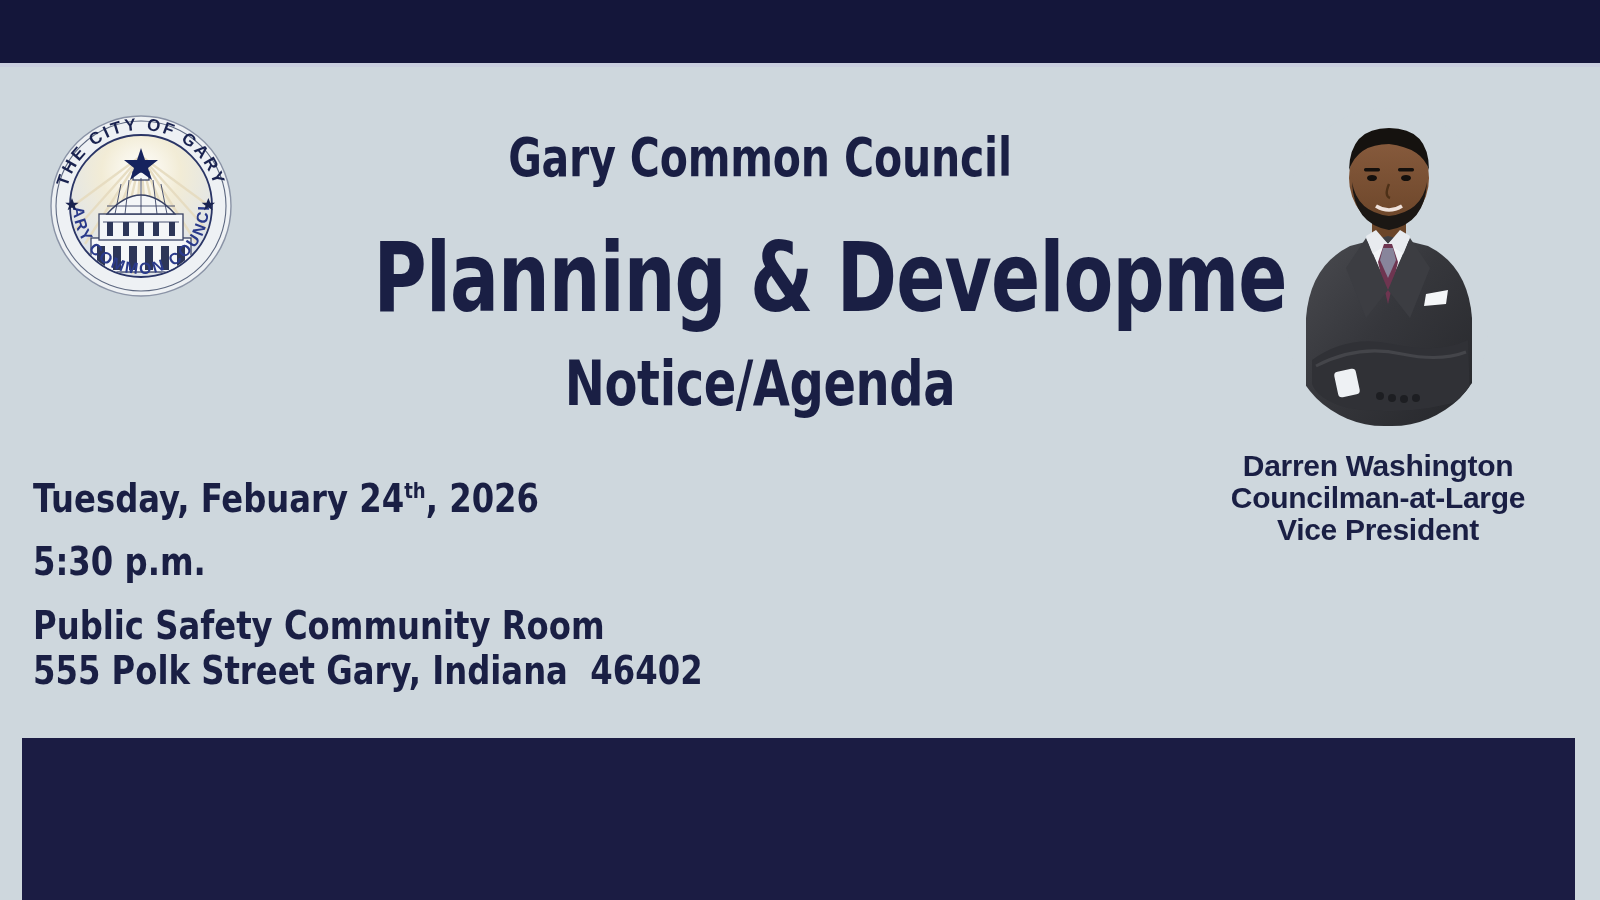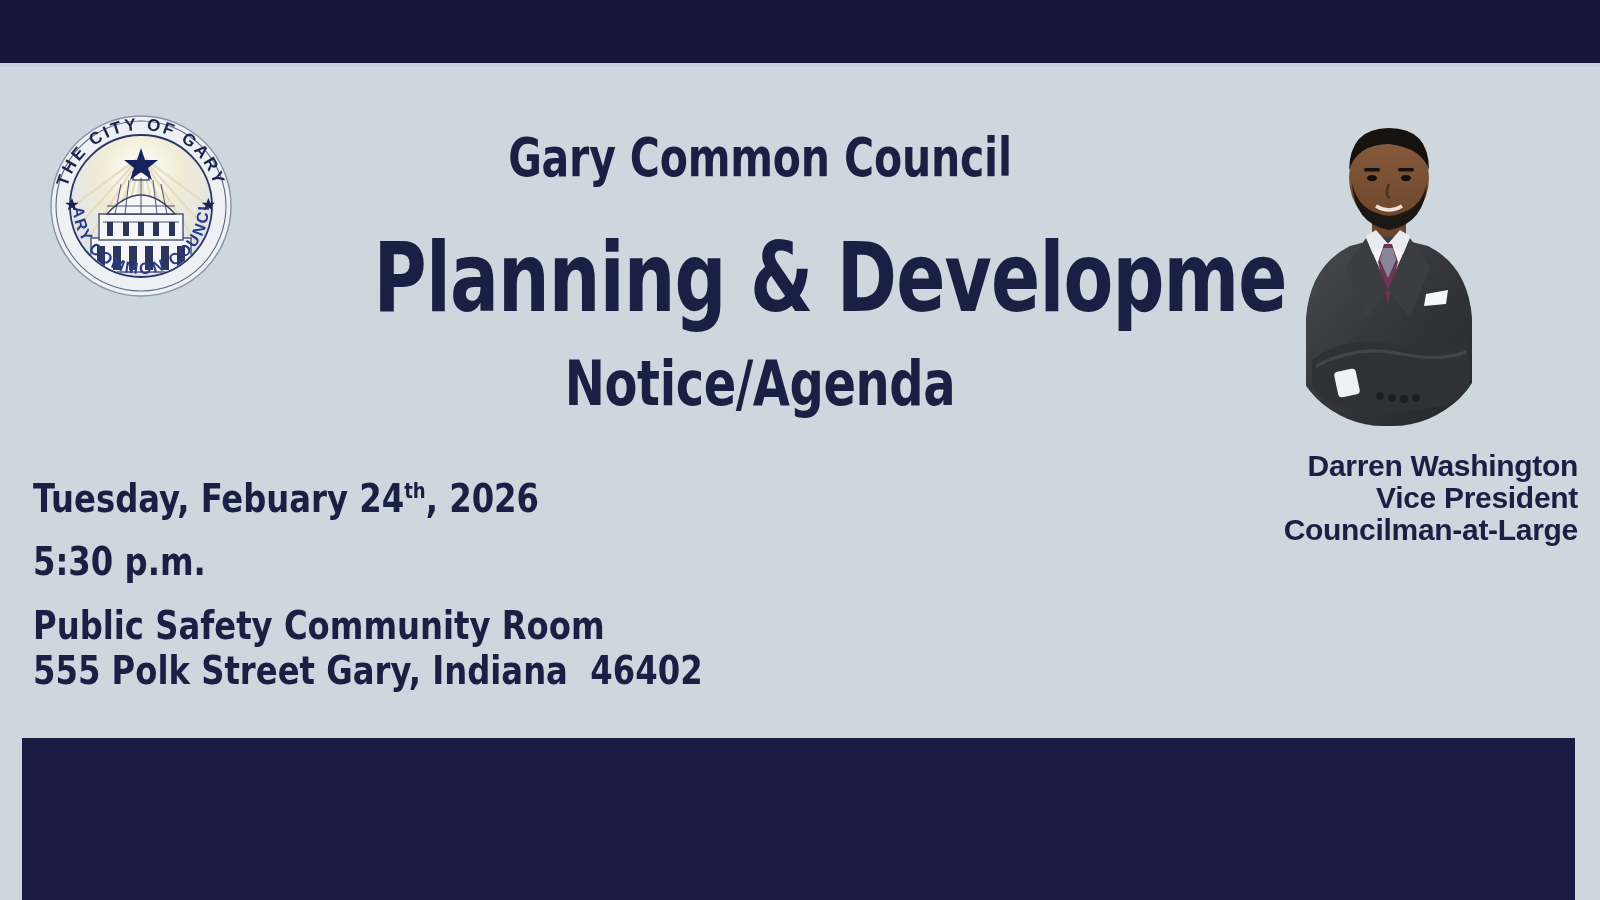--- a/index.html
+++ b/index.html
@@ -159,21 +159,21 @@
     border-radius: 100px 100px 96px 96px;
   }
   .portrait svg { display: block; }
 
   
   .caption {
     position: absolute;
     left: 1178px;
     top: 450px;
     width: 400px;
-    text-align: right;
+    text-align: center;
     color: #1a1f44;
     font-family: "Liberation Sans", sans-serif;
     font-weight: 700;
     font-size: 30px;
     line-height: 1.06;
     letter-spacing: -0.3px;
   }
   .caption div { white-space: nowrap; }
 </style>
 </head>
@@ -337,18 +337,18 @@
         </g>
 
         <path d="M 101,76 Q 96,88 102,90" fill="none" stroke="#4d3017" stroke-width="2.4"></path>
         <path d="M 88,98 Q 101,106 114,98" fill="none" stroke="#efe2dc" stroke-width="3.6"></path>
       </g>
     </svg>
   </div>
 
   <div class="caption">
     <div>Darren Washington</div>
+    <div>Councilman-at-Large</div>
     <div>Vice President</div>
-    <div>Councilman-at-Large</div>
   </div>
 
   <div class="bottom-block"></div>
 </div>
 
 </body></html>

